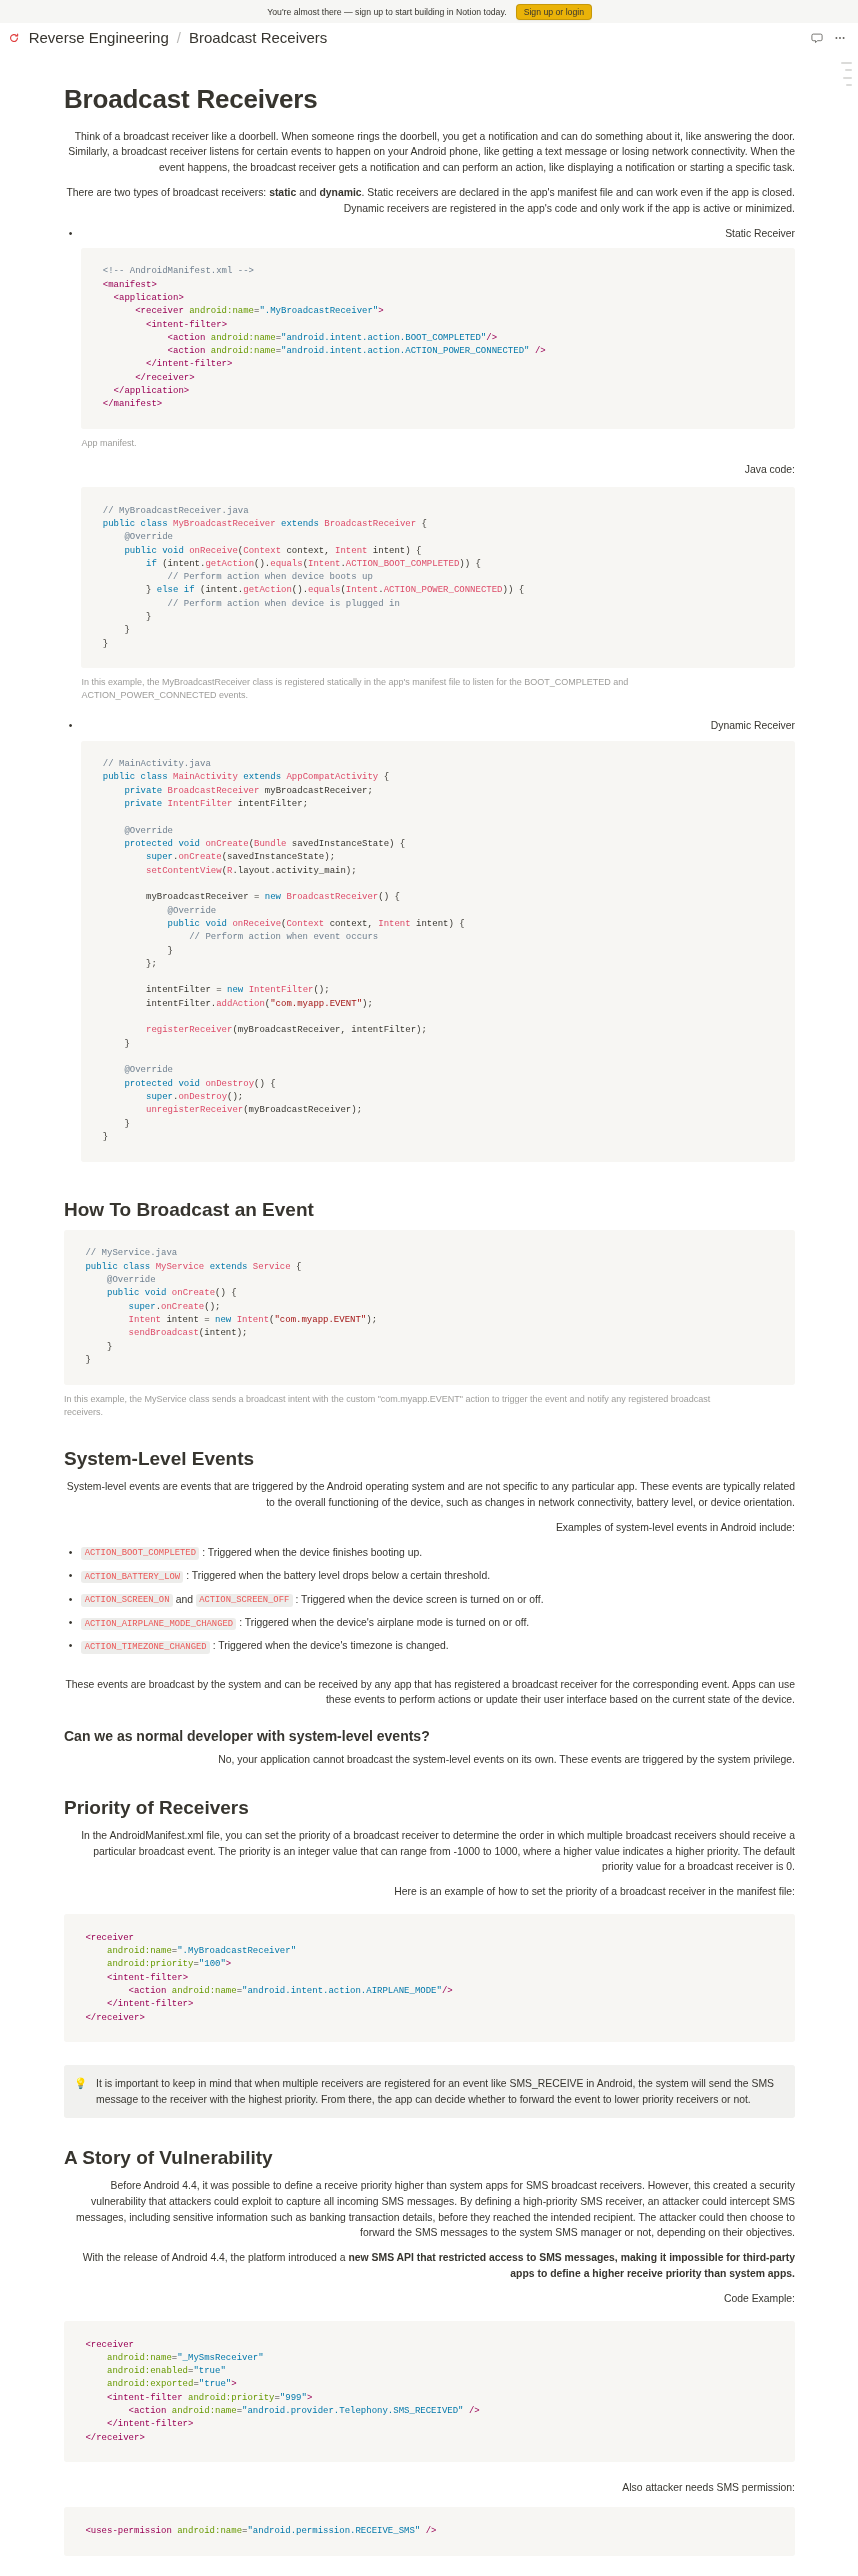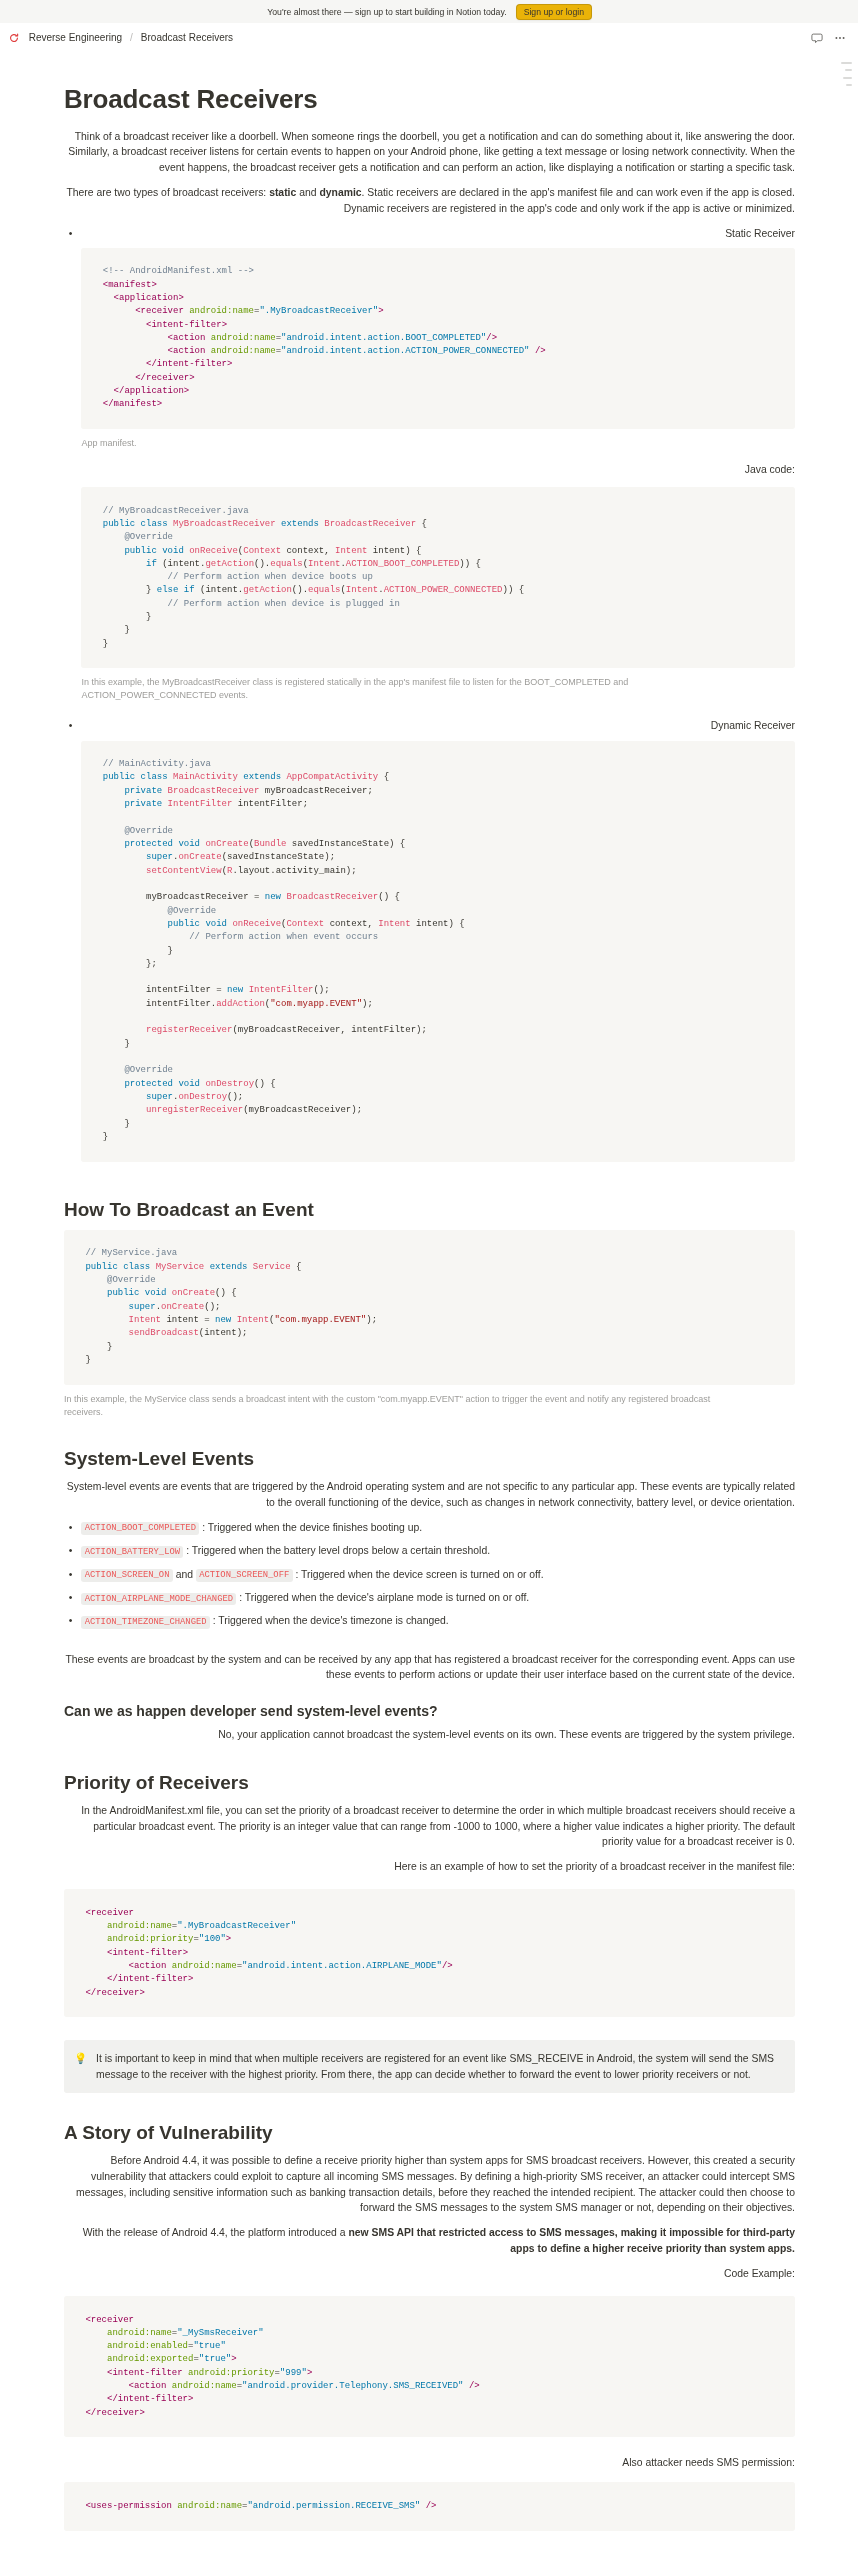--- a/index.html
+++ b/index.html
@@ -7,21 +7,21 @@
   body{
     width:859px;margin:0 auto;background:#ffffff;color:rgb(55,53,47);
     font-family:"Liberation Sans",sans-serif;font-size:10.4px;
   }
   
   .banner{height:23px;background:#f6f6f4;display:flex;align-items:center;justify-content:center;gap:9.4px;font-size:8.7px;}
   .banner-btn{background:#eab308;border:0.7px solid rgba(15,15,15,0.16);border-radius:4px;padding:2px 6.7px;font-size:8.7px;
     font-family:inherit;color:rgb(55,53,47);cursor:pointer;box-shadow:0 0.7px 1.3px rgba(15,15,15,0.05);}
   
   .topbar{height:29px;display:flex;align-items:center;justify-content:space-between;padding:0 9.4px;}
-  .crumbs{display:flex;align-items:center;gap:4px;font-size:10px;}
+  .crumbs{display:flex;align-items:center;gap:4px;font-size:15px;}
   .crumb{padding:2px 4px;border-radius:2.7px;cursor:pointer;white-space:nowrap;}
   .crumb-icon{display:flex;align-items:center;margin-right:1.3px;}
   .crumb-sep{color:rgba(55,53,47,0.35);}
   .top-actions{display:flex;align-items:center;gap:4px;}
   .icon-btn{width:19px;height:19px;display:flex;align-items:center;justify-content:center;border-radius:2.7px;cursor:pointer;}
   
   .toc{position:absolute;top:62px;right:6px;display:flex;flex-direction:column;gap:5.3px;align-items:flex-end;cursor:pointer;}
   .toc i{display:block;height:2px;border-radius:1.3px;background:rgba(55,53,47,0.18);}
   .toc i:nth-child(1){width:10.7px}.toc i:nth-child(2){width:7.4px}.toc i:nth-child(3){width:9.4px}.toc i:nth-child(4){width:6px}
   
@@ -182,20 +182,21 @@
     <span class="tok-kw">public</span> <span class="tok-kw">void</span> <span class="tok-fn">onCreate</span>() {
         <span class="tok-kw">super</span>.<span class="tok-fn">onCreate</span>();
         <span class="tok-cl">Intent</span> intent = <span class="tok-kw">new</span> <span class="tok-cl">Intent</span>(<span class="tok-sr">"com.myapp.EVENT"</span>);
         <span class="tok-fn">sendBroadcast</span>(intent);
     }
 }</code></pre>
   <div class="caption">In this example, the MyService class sends a broadcast intent with the custom "com.myapp.EVENT" action to trigger the event and notify any registered broadcast receivers.</div>
 
   <h2>System-Level Events</h2>
   <p>System-level events are events that are triggered by the Android operating system and are not specific to any particular app. These events are typically related to the overall functioning of the device, such as changes in network connectivity, battery level, or device orientation.</p>
+  <p>Examples of system-level events in Android include:</p>
 
   <div class="li sys-li">
     <div class="li-m">•</div>
     <div class="li-b"><code class="ic">ACTION_BOOT_COMPLETED</code> : Triggered when the device finishes booting up.</div>
   </div>
   <div class="li sys-li">
     <div class="li-m">•</div>
     <div class="li-b"><code class="ic">ACTION_BATTERY_LOW</code> : Triggered when the battery level drops below a certain threshold.</div>
   </div>
   <div class="li sys-li">
@@ -206,21 +207,21 @@
     <div class="li-m">•</div>
     <div class="li-b"><code class="ic">ACTION_AIRPLANE_MODE_CHANGED</code> : Triggered when the device's airplane mode is turned on or off.</div>
   </div>
   <div class="li sys-li">
     <div class="li-m">•</div>
     <div class="li-b"><code class="ic">ACTION_TIMEZONE_CHANGED</code> : Triggered when the device's timezone is changed.</div>
   </div>
 
   <p style="margin-top:21px">These events are broadcast by the system and can be received by any app that has registered a broadcast receiver for the corresponding event. Apps can use these events to perform actions or update their user interface based on the current state of the device.</p>
 
-  <h3>Can we as happen developer send system-level events?</h3>
+  <h3>Can we as normal developer with system-level events?</h3>
   <p>No, your application cannot broadcast the system-level events on its own. These events are triggered by the system privilege.</p>
 
   <h2>Priority of Receivers</h2>
   <p>In the AndroidManifest.xml file, you can set the priority of a broadcast receiver to determine the order in which multiple broadcast receivers should receive a particular broadcast event. The priority is an integer value that can range from -1000 to 1000, where a higher value indicates a higher priority. The default priority value for a broadcast receiver is 0.</p>
   <p>Here is an example of how to set the priority of a broadcast receiver in the manifest file:</p>
   <pre class="code" style="margin-top:14.7px"><code><span class="tok-tg">&lt;receiver</span>
     <span class="tok-at">android:name</span>=<span class="tok-st">".MyBroadcastReceiver"</span>
     <span class="tok-at">android:priority</span>=<span class="tok-st">"100"</span><span class="tok-tg">&gt;</span>
     <span class="tok-tg">&lt;intent-filter</span><span class="tok-tg">&gt;</span>
         <span class="tok-tg">&lt;action</span> <span class="tok-at">android:name</span>=<span class="tok-st">"android.intent.action.AIRPLANE_MODE"</span><span class="tok-tg">/&gt;</span>

